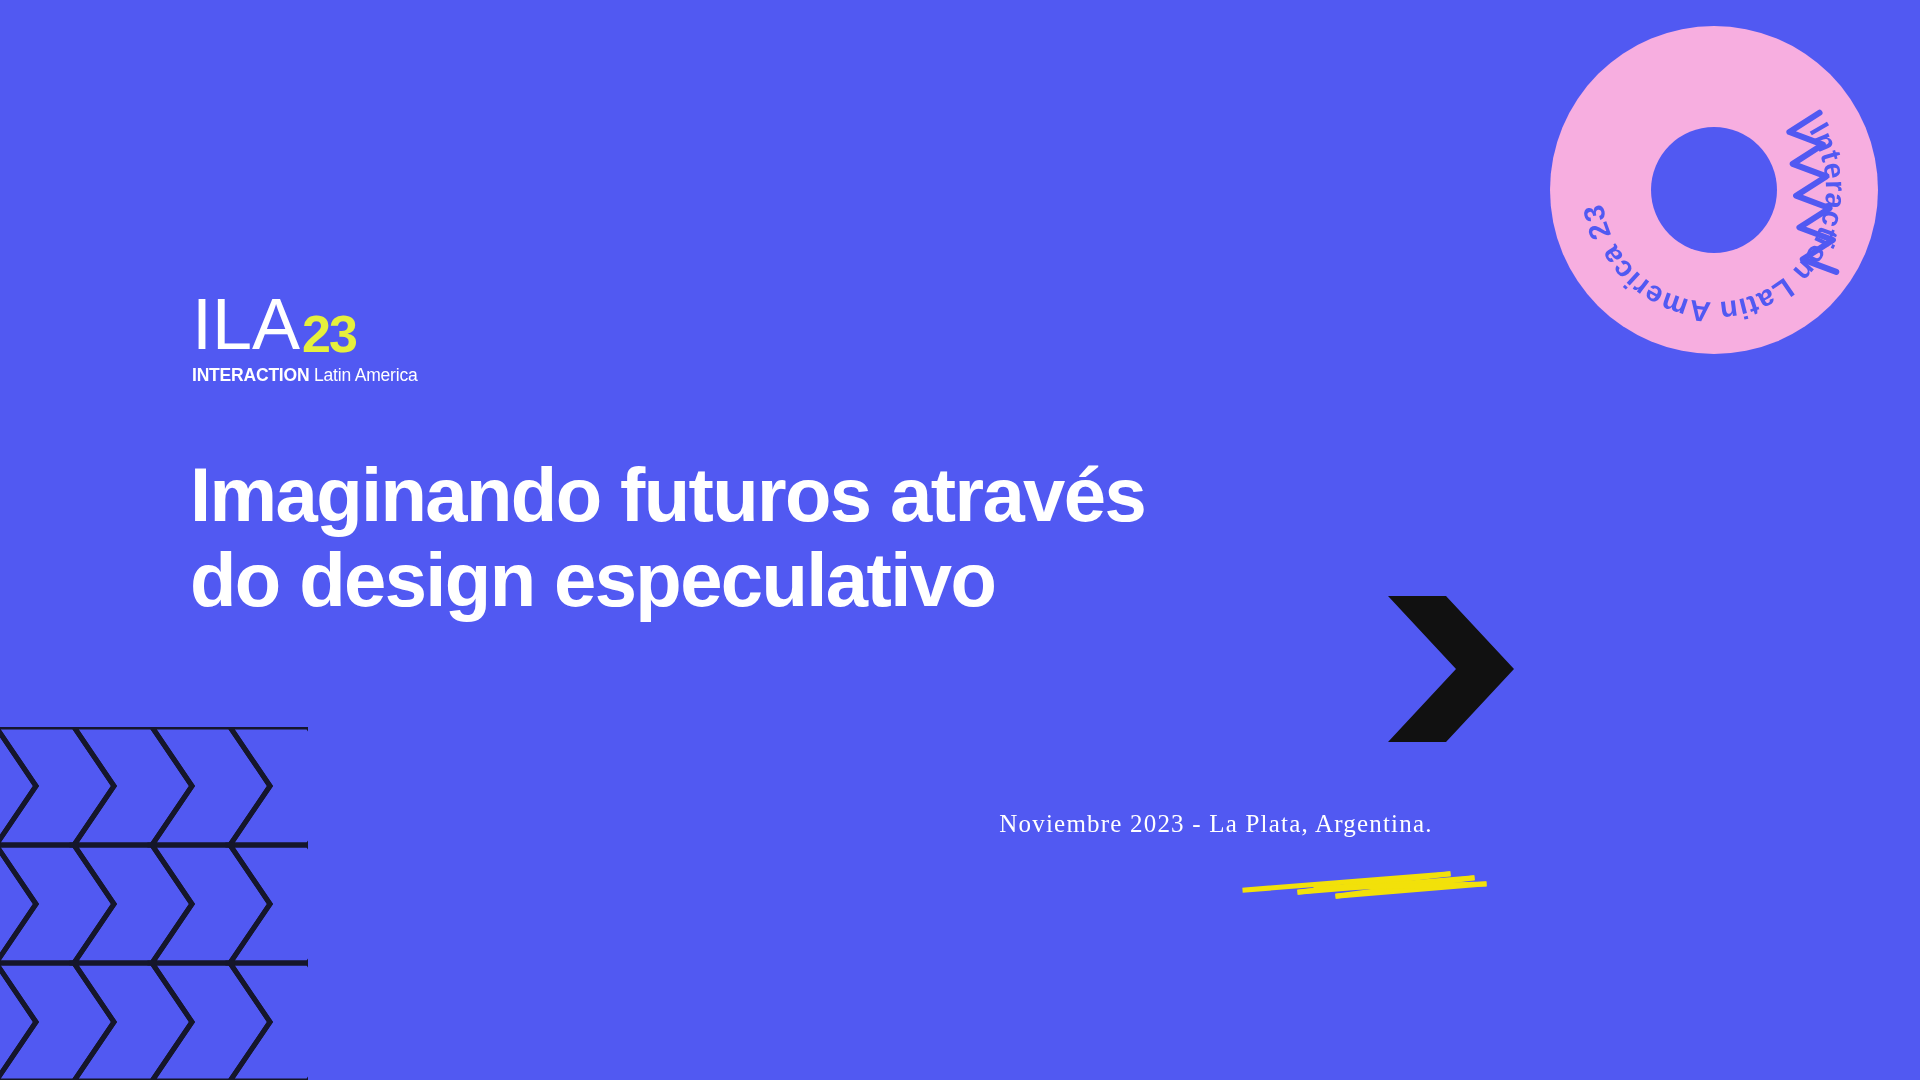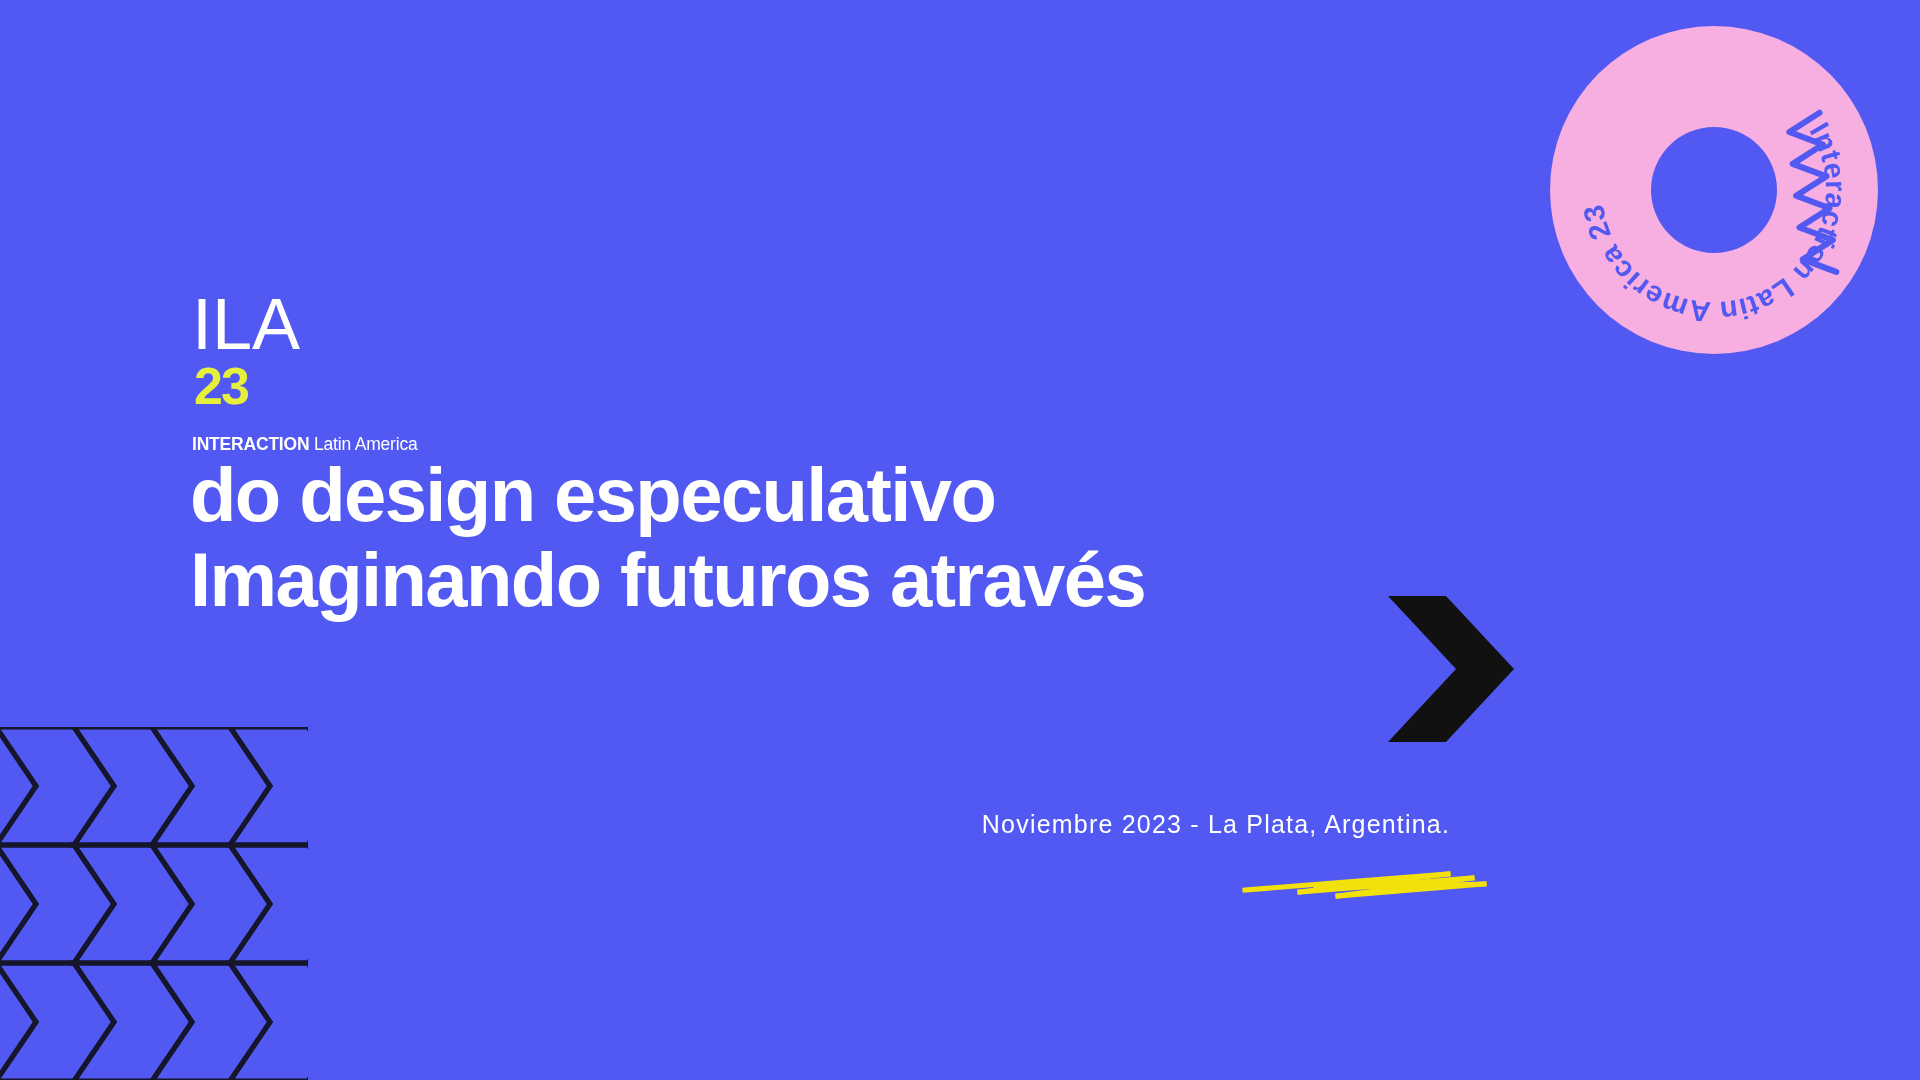--- a/index.html
+++ b/index.html
@@ -29,40 +29,39 @@
     width:328px; height:328px;
   }
 
   
   .logo {
     position:absolute;
     left:192px; top:288px;
   }
   .logo-top {
     display:flex;
-    align-items:flex-start;
+    align-items:flex-end;
     line-height:1;
     letter-spacing:-1px;
-    flex-direction:column;
   }
   .logo-ila {
     font-size:72px;
     font-weight:300;
     color:#FFFFFF;
     letter-spacing:0px;
   }
   .logo-23 {
     font-size:52px;
     font-weight:800;
     color:#E6F03C;
     letter-spacing:-2px;
     margin-left:2px;
   }
   .logo-sub {
-    margin-top:22px;
+    margin-top:5px;
     font-size:17.5px;
     color:#FFFFFF;
     letter-spacing:-0.2px;
     white-space:nowrap;
   }
   .logo-sub b { font-weight:700; }
   .logo-sub span { font-weight:400; }
 
   
   .headline {
@@ -88,20 +87,21 @@
   .dateline {
     position:absolute;
     left:916px; top:810px;
     width:600px;
     text-align:center;
     color:#FFFFFF;
     font-size:25px;
     font-weight:400;
     letter-spacing:1.2px;
     white-space:nowrap;
+    font-family:Liberation Serif, serif;
   }
 
   
   .scribble {
     position:absolute;
     left:1240px; top:866px;
     width:250px; height:40px;
   }
 </style>
 </head>
@@ -165,22 +165,22 @@
     <div class="logo-top">
       <span class="logo-ila">ILA</span>
       <span class="logo-23">23</span>
     </div>
     <div class="logo-sub">
       <b>INTERACTION</b><span> Latin America</span>
     </div>
   </div>
 
   <h1 class="headline">
+    <span class="ln">Imaginando futuros através</span>
     <span class="ln">do design especulativo</span>
-    <span class="ln">Imaginando futuros através</span>
   </h1>
 
   <div class="arrow-chevron">
     <svg width="132" height="150" viewBox="0 0 132 150" xmlns="http://www.w3.org/2000/svg">
       <path d="M4 2 L62 2 L130 75 L62 148 L4 148 L72 75 Z" fill="#111111"></path>
     </svg>
   </div>
 
   <div class="dateline">Noviembre 2023 - La Plata, Argentina.</div>
 

